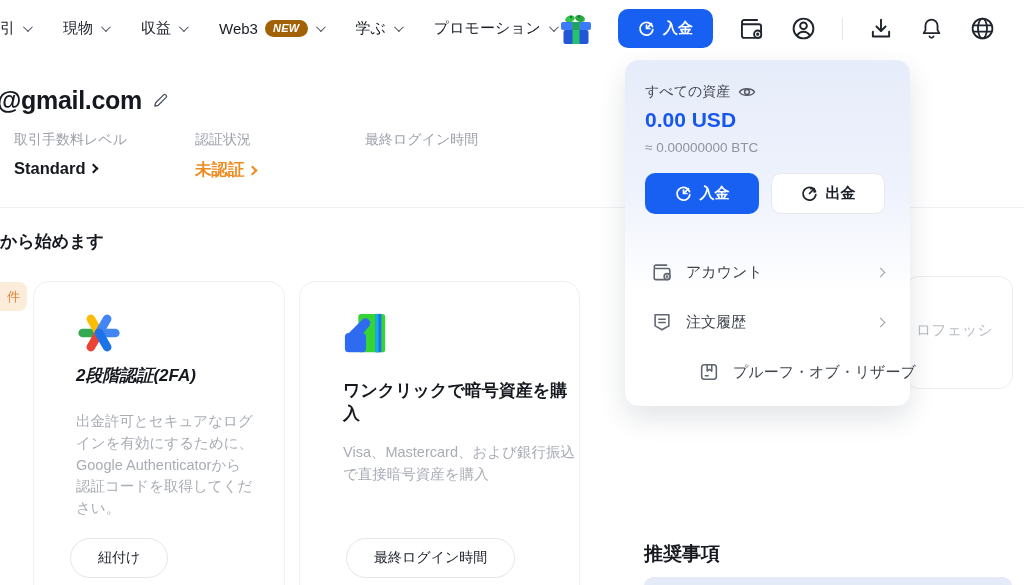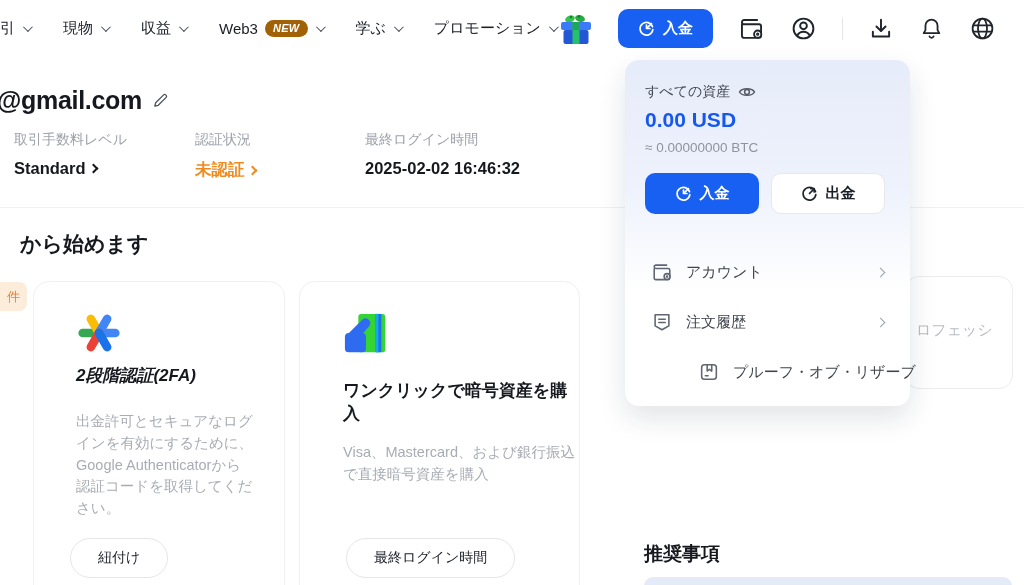--- a/index.html
+++ b/index.html
@@ -26,21 +26,21 @@
   .email { position:absolute; left:-3px; top:86px; font-size:25px; font-weight:bold; letter-spacing:-.3px;
     display:flex; align-items:center; gap:10px; }
   .acct-label { font-size:14px; color:#9da1ab; white-space:nowrap; }
   .acct-value { font-size:16.5px; font-weight:bold; color:#15181e; display:flex; align-items:center; gap:4px; white-space:nowrap; }
   .chev-r { width:7px; height:7px; border-top:2px solid #15181e; border-right:2px solid #15181e; transform:rotate(45deg); }
   .chev-r.orange { border-color:#ef8b1e; }
   .kyc { color:#ef8b1e; }
   .hdr-divider { position:absolute; left:0; top:207px; width:1024px; height:1px; background:#f1f1f3; }
 
   
-  .section-title { position:absolute; left:0; top:230px; font-size:21px; font-weight:bold;padding-left:20px; }
+  .section-title { position:absolute; left:0; top:230px; font-size:17px; font-weight:bold; }
   .side-tag { position:absolute; left:0; top:282px; width:27px; height:29px; background:#fcecda; color:#e0853e;
     font-size:13px; display:flex; align-items:center; justify-content:center; border-radius:0 8px 8px 0; }
   .card { position:absolute; background:#fff; border:1px solid #f0f0f2; border-radius:16px; }
   #card-2fa { left:33px; top:281px; width:252px; height:340px; }
   #card-buy { left:299px; top:281px; width:281px; height:340px; }
   .card-icon { position:absolute; left:42px; top:28px; }
   .card-title { position:absolute; left:42px; font-size:17px; font-weight:bold; line-height:1.35; }
   .card-desc { position:absolute; left:42px; font-size:14.5px; line-height:1.5; color:#a8acb4; }
   .pill-btn { position:absolute; background:#fff; border:1px solid #e4e6ea; border-radius:21px;
     font-size:14px; color:#1a1e27; padding:10px 27px; cursor:pointer; white-space:nowrap; }
@@ -186,21 +186,20 @@
   </div>
   <div class="abs" style="left:195px; top:131px;">
     <div class="acct-label">認証状況</div>
     <div class="acct-value kyc" style="margin-top:10px;">
       <span>未認証</span>
       <span class="chev-r orange"></span>
     </div>
   </div>
   <div class="abs" style="left:365px; top:131px;">
     <div class="acct-label">最終ログイン時間</div>
-    <div class="acct-value" style="margin-top:10px;">2025-02-02 16:46:32</div>
   </div>
 
   <div class="hdr-divider"></div>
 
   <div class="section-title">から始めます</div>
   <div class="side-tag">件</div>
 
   <div class="card" id="card-2fa">
     <span class="card-icon">
       <svg width="46" height="46" viewBox="0 0 48 48" stroke-linecap="round" stroke-width="9" fill="none">

